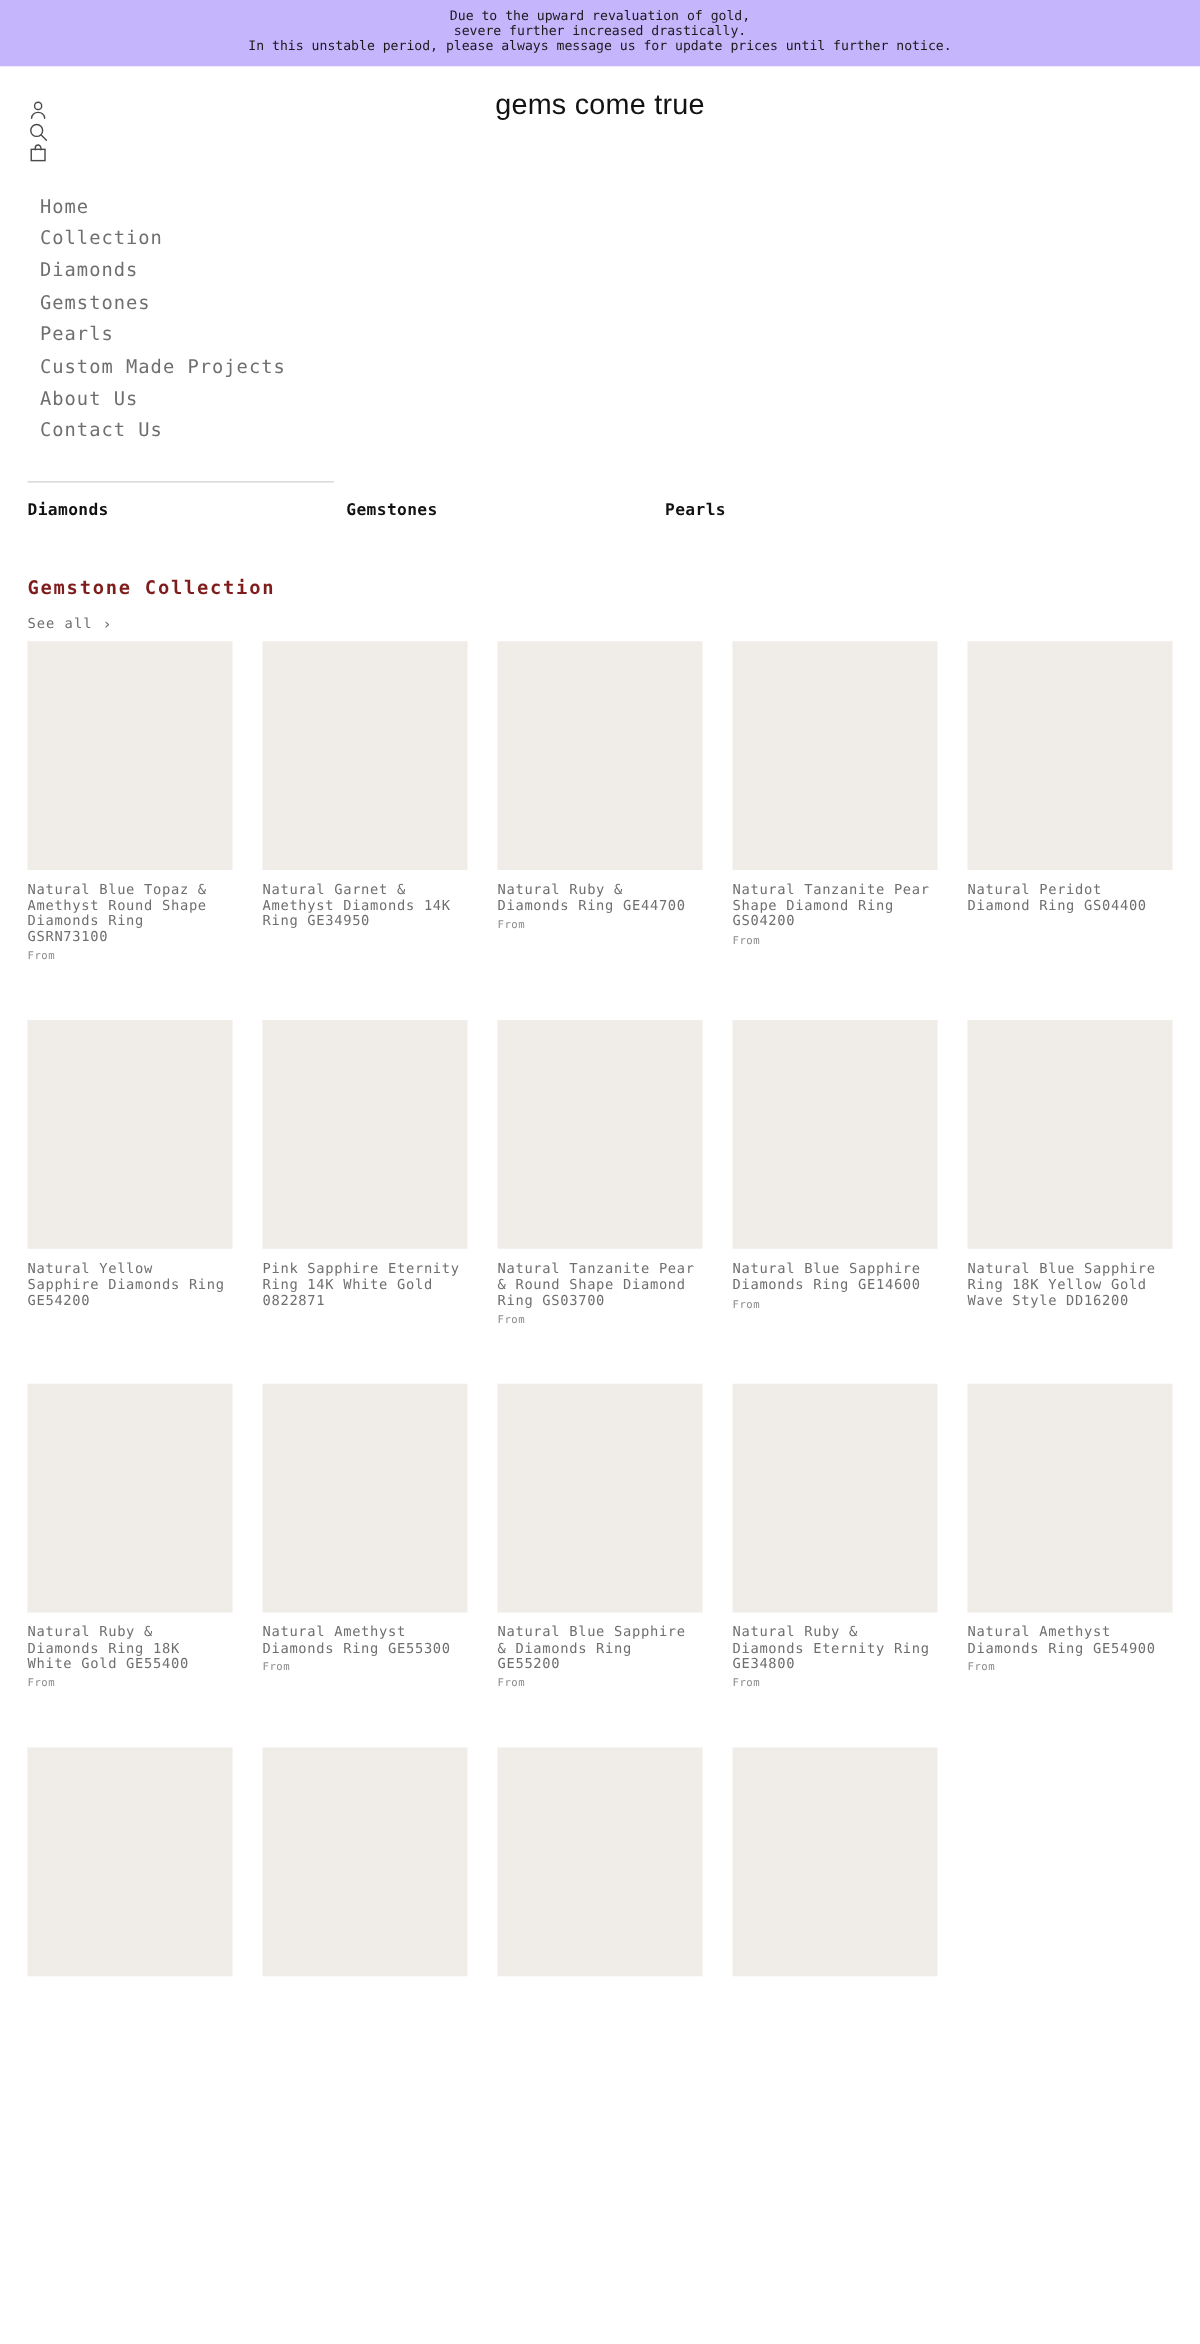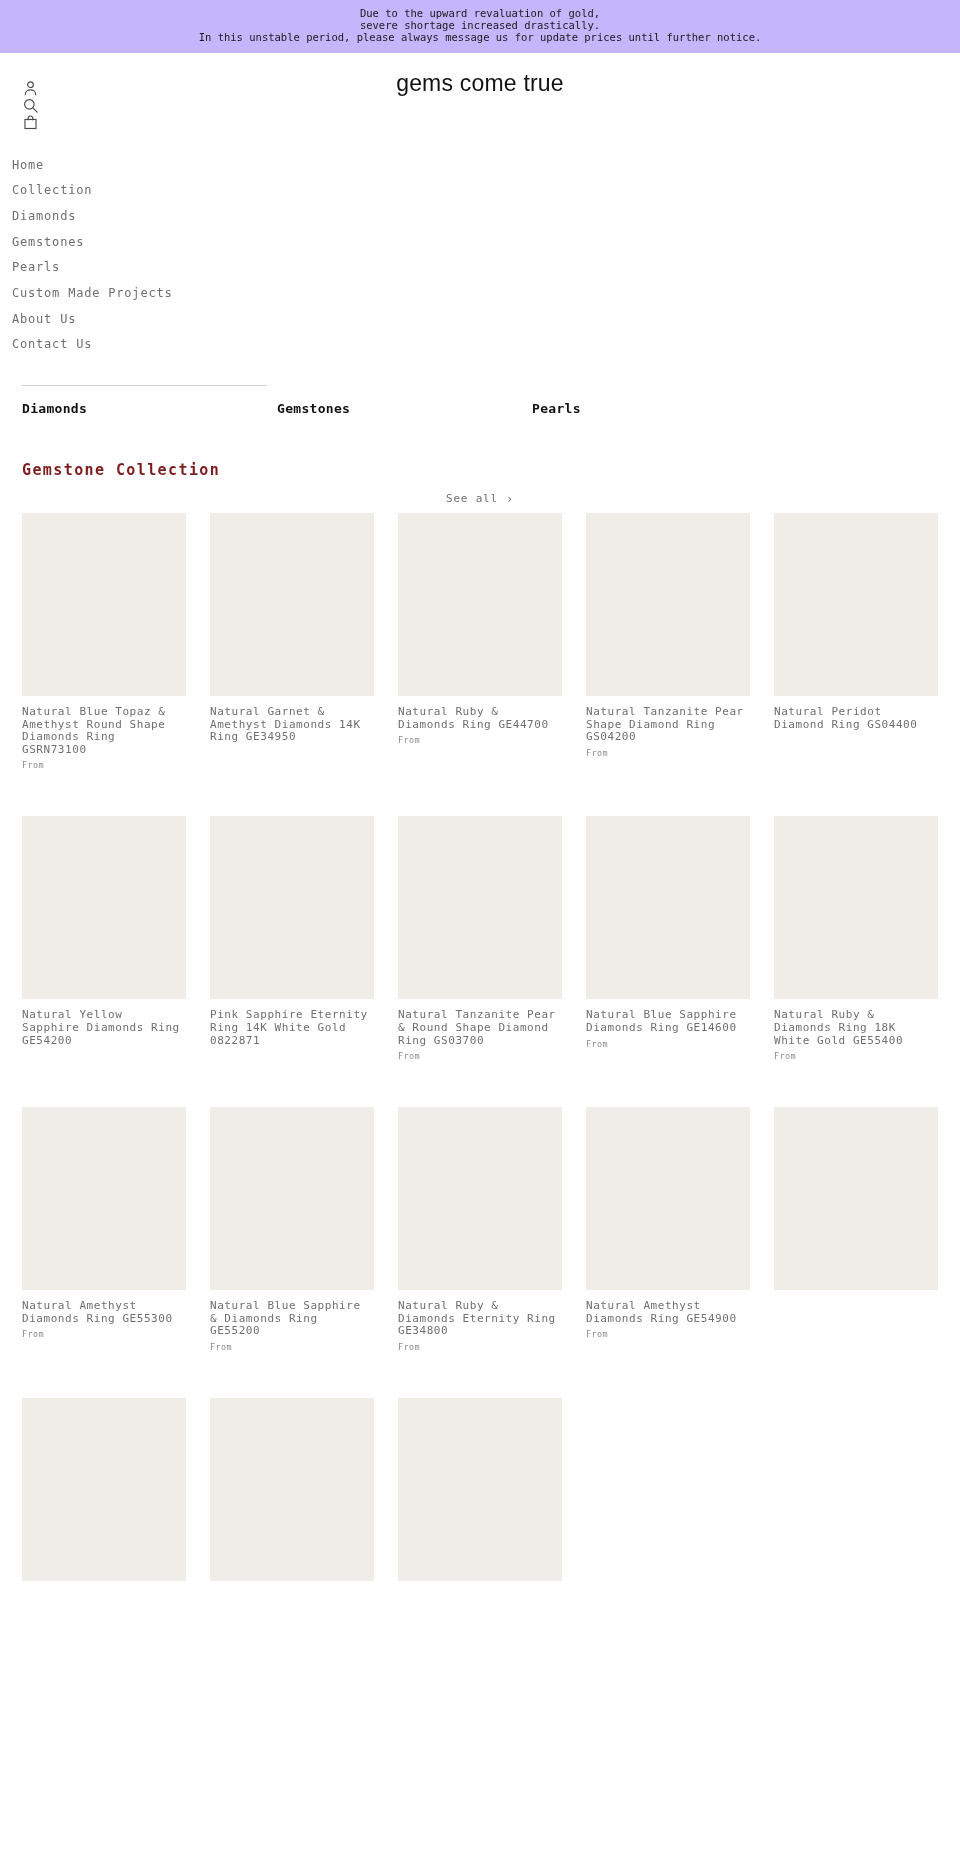--- a/index.html
+++ b/index.html
@@ -62,24 +62,24 @@
   }
   .icon-btn svg { display: block; }
 
   
   .main-nav {
     padding: 0 0 0 0;
     margin-top: 8px;
   }
   .nav-item {
     display: block;
-    padding: 0 0 0 12px;
+    padding: 0 0 0 32px;
     height: 25.7px;
     line-height: 25.7px;
-    font-size: 12px;
+    font-size: 15px;
     color: #6f6f6f;
     letter-spacing: 0.8px;
     text-decoration: none;
     white-space: nowrap;
   }
 
   
   .category-tabs {
     position: relative;
     margin-top: 27px;
@@ -111,21 +111,21 @@
   .collection-section { padding: 0 22px; }
   .collection-heading {
     margin: 32px 0 0 0;
     font-size: 15px;
     font-weight: 700;
     color: #7f1d1d;
     letter-spacing: 1.4px;
   }
   .see-all-row {
     display: flex;
-    justify-content: center;
+    justify-content: flex-start;
     align-items: center;
     margin-top: 13px;
     margin-bottom: 8px;
   }
   .see-all-link {
     display: inline-flex;
     align-items: center;
     gap: 8px;
     font-size: 11px;
     color: #6f6f6f;
@@ -169,21 +169,21 @@
     line-height: 10px;
     color: #8b8b8b;
     letter-spacing: 0.4px;
   }
 </style>
 </head>
 <body>
 
 <div class="announcement-bar">
   <div class="announcement-line">Due to the upward revaluation of gold,</div>
-  <div class="announcement-line">severe shortage increased drastically.</div>
+  <div class="announcement-line">severe further increased drastically.</div>
   <div class="announcement-line">In this unstable period, please always message us for update prices until further notice.</div>
 </div>
 
 <header class="site-header">
   <div class="logo">gems come true</div>
   <div class="header-icons">
     <a class="icon-btn" href="#" aria-label="Account">
       <svg width="19" height="19" viewBox="0 0 20 20" fill="none" stroke="#4a4a4a" stroke-width="1.2">
         <circle cx="10" cy="6" r="3"></circle>
         <path d="M4.5 16.5c0-3 2.5-5 5.5-5s5.5 2 5.5 5" stroke-linecap="round"></path>
@@ -273,20 +273,25 @@
         <div class="product-title">Natural Tanzanite Pear &amp; Round Shape Diamond Ring GS03700</div>
         <div class="product-price">From</div>
       </a>
       <a class="product-card" href="#">
         <div class="product-image"></div>
         <div class="product-title">Natural Blue Sapphire Diamonds Ring GE14600</div>
         <div class="product-price">From</div>
       </a>
       <a class="product-card" href="#">
         <div class="product-image"></div>
+        <div class="product-title">Natural Blue Sapphire Ring 18K Yellow Gold Wave Style DD16200</div>
+        <div class="product-price"></div>
+      </a>
+      <a class="product-card" href="#">
+        <div class="product-image"></div>
         <div class="product-title">Natural Ruby &amp; Diamonds Ring 18K White Gold GE55400</div>
         <div class="product-price">From</div>
       </a>
       <a class="product-card" href="#">
         <div class="product-image"></div>
         <div class="product-title">Natural Amethyst Diamonds Ring GE55300</div>
         <div class="product-price">From</div>
       </a>
       <a class="product-card" href="#">
         <div class="product-image"></div>

